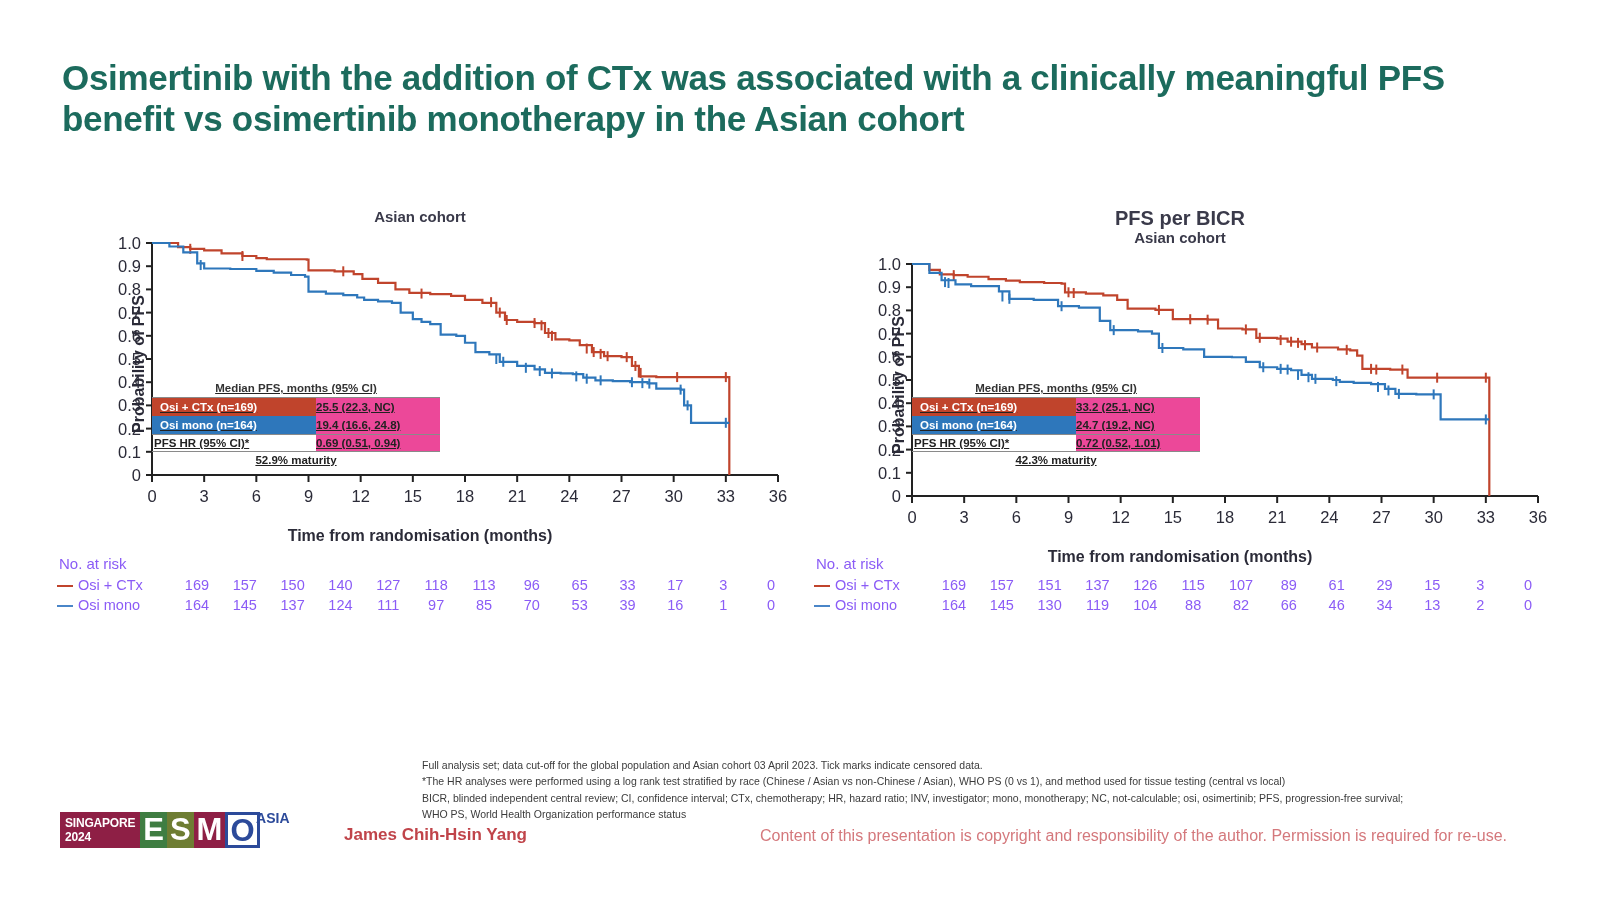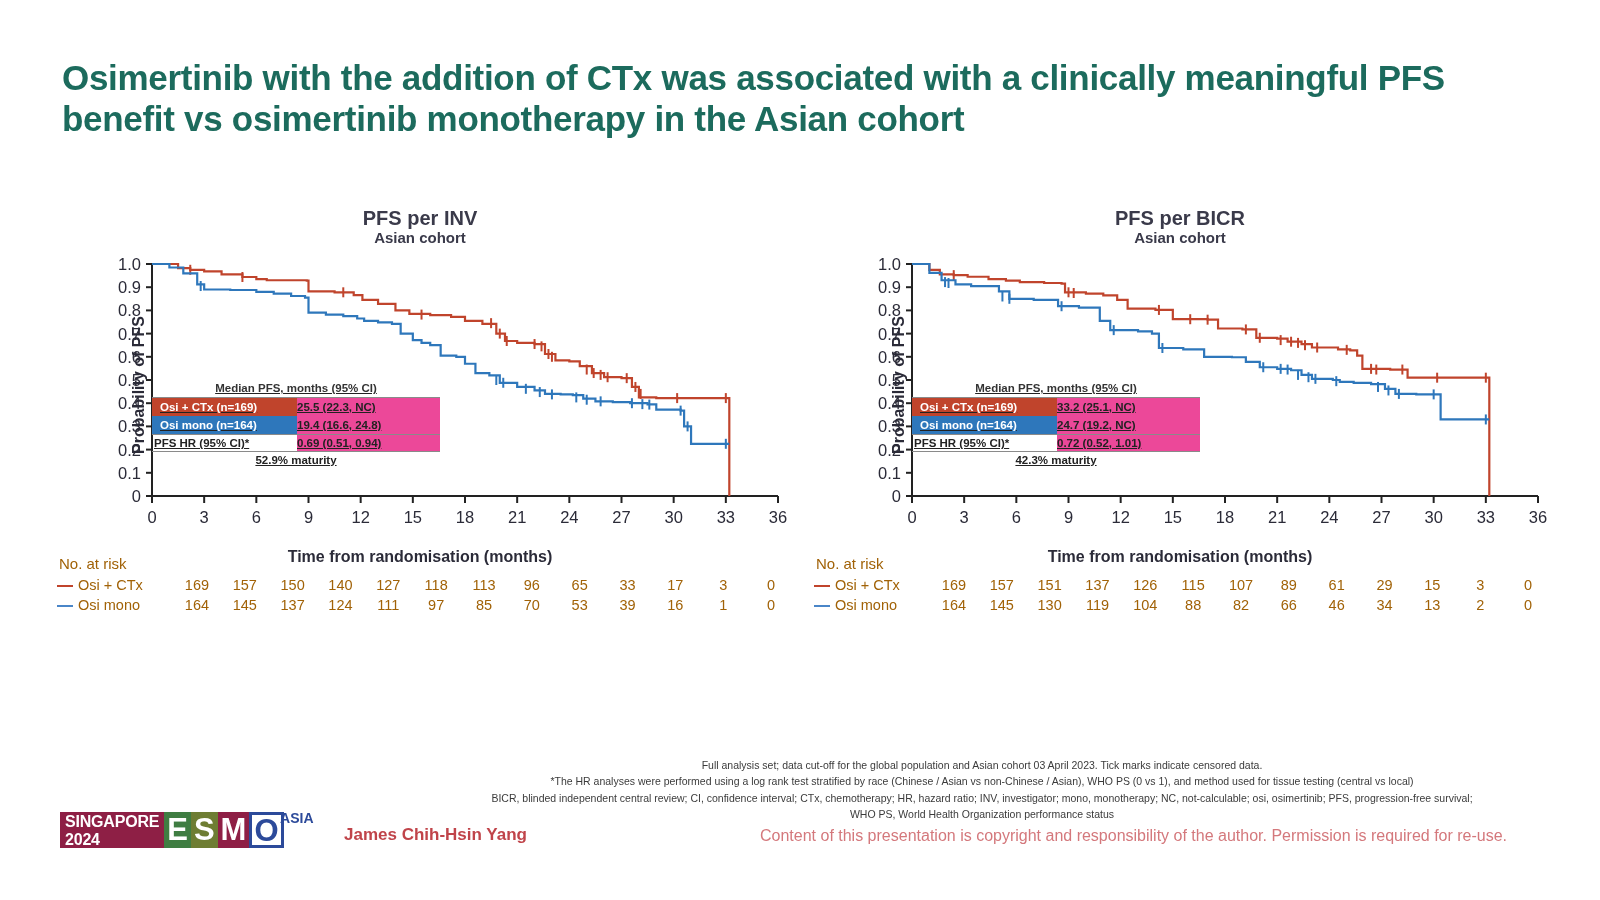--- a/index.html
+++ b/index.html
@@ -56,51 +56,51 @@
   #medbox-bicr { left:912px; top:382px; width:288px; }
 
   .medbox-head {
     text-align:center; font-weight:bold; font-size:11.5px;
     color:#333; padding-bottom:3px;
   }
   .medbox table { border-collapse:collapse; width:100%; }
   .medbox td { padding:2px 0; font-size:11.5px; }
   .arm-cell {
     color:#fff; font-weight:bold; padding:3px 8px !important;
-    width:145px; white-space:nowrap;
+    width:164px; white-space:nowrap;
   }
   .arm-ctx  { background:#c0442c; }
   .arm-mono { background:#2e77bb; }
   .val-cell { text-align:left; font-weight:bold; color:#222; background:#ec4899; }
   .hr-label { font-weight:bold; padding-left:2px !important; }
   .rule { border-top:1.6px solid #8a8a8a; }
   .maturity { text-align:center; font-weight:bold; padding-top:3px; font-size:11.5px; }
 
   
-  .risk { position:absolute; font-size:14px; color:#a16207; }
+  .risk { position:absolute; font-size:14px; color:#8b5cf6; }
   #risk-inv  { left:55px; top:555px; width:740px; }
   #risk-bicr { left:812px; top:555px; width:740px; }
   .risk-title { font-weight:normal; font-size:15px; margin-bottom:3px; padding-left:4px; }
   .risk table { border-collapse:collapse; width:100%; table-layout:fixed; }
   .risk td { font-size:14.5px; text-align:center; padding:2px 0; white-space:nowrap; }
   .risk td.arm-name { text-align:left; width:118px; padding-left:2px; }
   .dash { display:inline-block; width:16px; height:2.5px; vertical-align:middle; margin-right:5px; }
   .dash-ctx  { background:#c0442c; }
   .dash-mono { background:#4a86c8; }
 
   
   #footnotes {
     position:absolute; right:58px; top:757px; width:1120px;
-    text-align:center; font-size:10.5px; line-height:1.55; color:#3b3b3b;
+    text-align:left; font-size:10.5px; line-height:1.55; color:#3b3b3b;
   }
 
   
   #logo { position:absolute; left:60px; top:812px; height:36px; display:flex; align-items:stretch; }
   .logo-sing {
-    background:#8e1f45; color:#fff; font-weight:bold; font-size:16px;
+    background:#8e1f45; color:#fff; font-weight:bold; font-size:12px;
     padding:3px 5px 2px 5px; line-height:1.12; letter-spacing:-0.2px;
     display:flex; flex-direction:column; justify-content:center;
   }
   .logo-esmo { display:flex; align-items:center; position:relative; }
   .esmo-ch {
     font-weight:bold; font-size:31px; color:#fff; line-height:1;
     padding:1px 3px 2px 3px; display:flex; align-items:center; height:36px;
   }
   .esmo-e { background:#3f7d42; }
   .esmo-s { background:#6e7d33; }
@@ -118,21 +118,20 @@
     position:absolute; left:760px; top:827px;
     color:#d4787c; font-size:16px;
   }
 </style>
 </head>
 <body>
 
 <div id="title">Osimertinib with the addition of CTx was associated with a clinically meaningful PFS benefit vs osimertinib monotherapy in the Asian cohort</div>
 
 <div class="panel" id="panel-inv">
-  <div class="panel-title">PFS per INV</div>
   <div class="panel-subtitle">Asian cohort</div>
   <div class="plot-wrap">
     <div class="ylabel-holder">
       <div class="ylabel">Probability of PFS</div>
     </div>
     <svg class="plot-svg" id="svg-inv" width="760" height="300">
         <line x1="112" y1="240" x2="738" y2="240" stroke="#222" stroke-width="2"></line>
         <line x1="112" y1="8" x2="112" y2="240" stroke="#222" stroke-width="2"></line>
         <line x1="106" y1="240" x2="112" y2="240" stroke="#222" stroke-width="2"></line>
         <text x="101" y="246" text-anchor="end" font-size="16.5" font-family="&quot;Liberation Sans&quot;, sans-serif" fill="#2b2b38">0</text>

